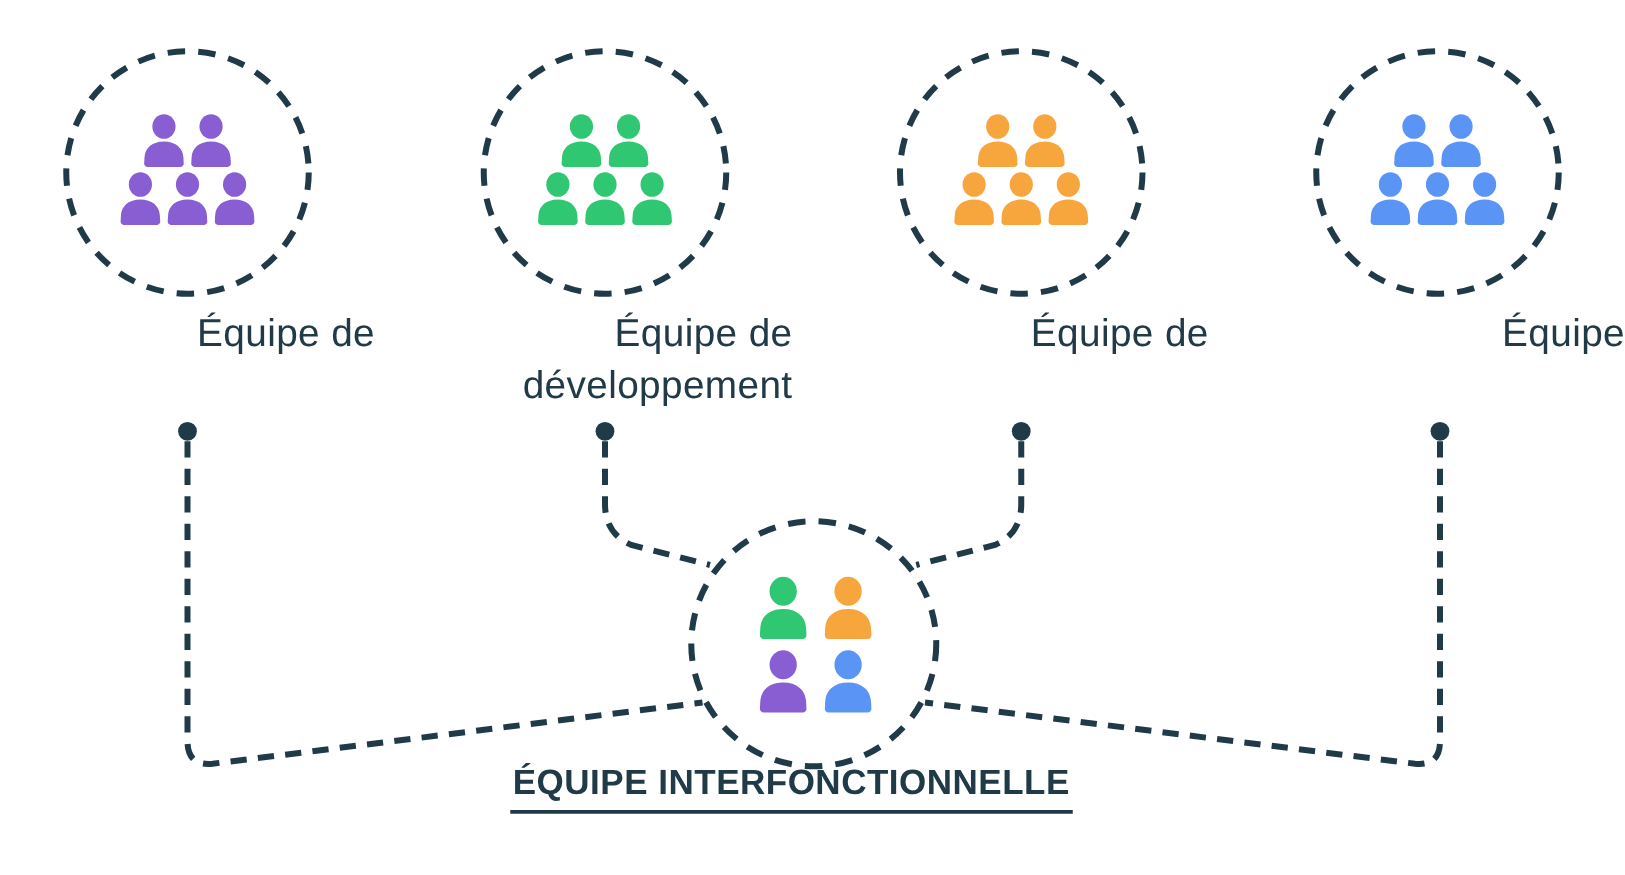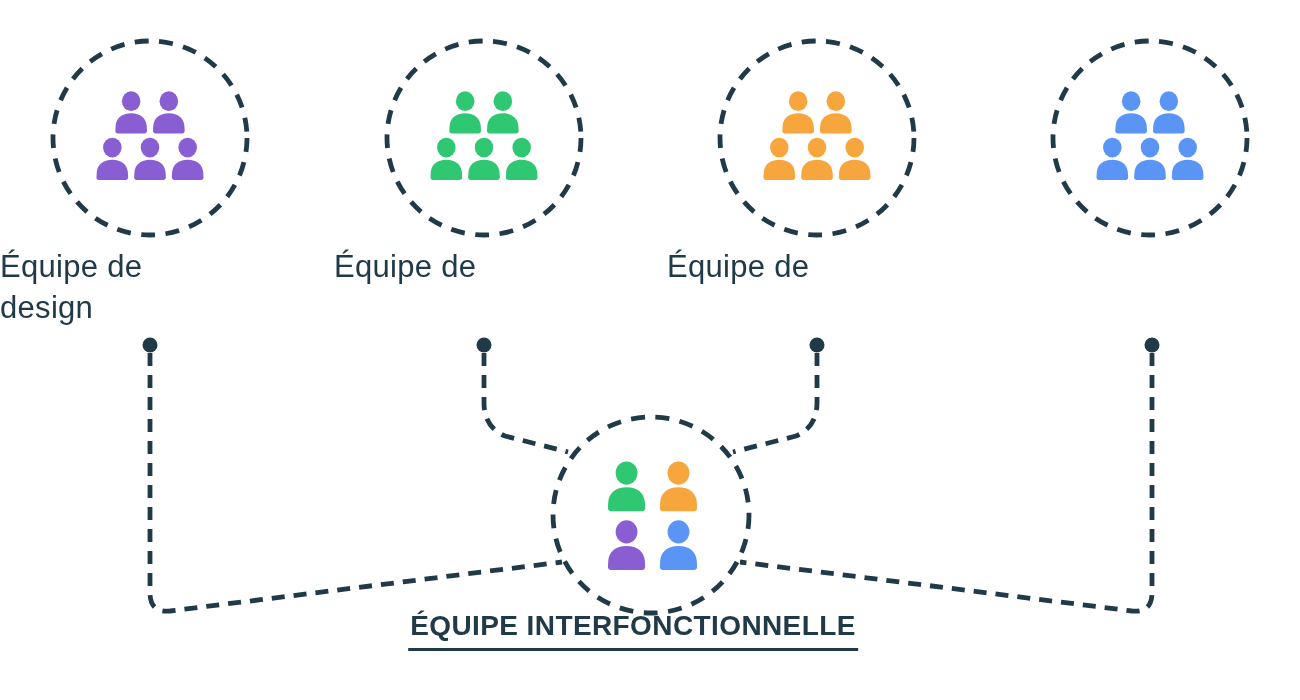--- a/index.html
+++ b/index.html
@@ -13,21 +13,21 @@
   .canvas { position: absolute; inset: 0; width: 1300px; height: 700px; }
   svg.strokes { position: absolute; left: 0; top: 0; }
   svg.strokes .ring   { fill: none; stroke: var(--line); stroke-width: 4.8; stroke-dasharray: 14 10.5; }
   svg.strokes .conn   { fill: none; stroke: var(--line); stroke-width: 4.8; stroke-dasharray: 13 9; }
   svg.strokes .dot    { fill: var(--line); stroke: none; }
 
   .team { position: absolute; top: 0; width: 300px; height: 380px; }
   .team .icon-wrap { position: absolute; top: 91px; left: 50%; transform: translateX(-50%); width: 114px; height: 89px; }
   .team-label {
     position: absolute; top: 246px; left: 0; right: 0;
-    text-align: left; color: var(--line);
+    text-align: right; color: var(--line);
     font-size: 31px; font-weight: 500; line-height: 41px; letter-spacing: 0.3px;
   }
   .center-icon { position: absolute; left: 603px; top: 461px; width: 97px; height: 110px; }
   .main-title {
     position: absolute; top: 611px; left: 633px; transform: translateX(-50%);
     color: var(--line); font-size: 28px; font-weight: 700; letter-spacing: 0.4px;
     line-height: 1.1; white-space: nowrap;
     border-bottom: 3px solid var(--line); padding: 0 2px 6px 2px;
   }
 </style>
@@ -72,21 +72,20 @@
             <ellipse cx="19" cy="10.5" rx="9.6" ry="10.2" fill="#8A5ED3"></ellipse>
             <path fill="#8A5ED3" d="M19 23 C28.6 23 34.6 28.3 35.1 36 L35.4 41.2 C35.5 42.7 34.3 44 32.8 44 L5.2 44 C3.7 44 2.5 42.7 2.6 41.2 L2.9 36 C3.4 28.3 9.4 23 19 23 Z"></path>
           </g>
           <g transform="translate(79,48)">
             <ellipse cx="19" cy="10.5" rx="9.6" ry="10.2" fill="#8A5ED3"></ellipse>
             <path fill="#8A5ED3" d="M19 23 C28.6 23 34.6 28.3 35.1 36 L35.4 41.2 C35.5 42.7 34.3 44 32.8 44 L5.2 44 C3.7 44 2.5 42.7 2.6 41.2 L2.9 36 C3.4 28.3 9.4 23 19 23 Z"></path>
           </g>
         </svg></div>
     <div class="team-label">
       <div>Équipe de</div>
-      <div>design</div>
     </div>
   </div>
 
   <div class="team" style="left:334px">
     <div class="icon-wrap"><svg width="114" height="89" viewBox="0 0 118 92">
           <g transform="translate(20.5,0)">
             <ellipse cx="19" cy="10.5" rx="9.6" ry="10.2" fill="#2FC771"></ellipse>
             <path fill="#2FC771" d="M19 23 C28.6 23 34.6 28.3 35.1 36 L35.4 41.2 C35.5 42.7 34.3 44 32.8 44 L5.2 44 C3.7 44 2.5 42.7 2.6 41.2 L2.9 36 C3.4 28.3 9.4 23 19 23 Z"></path>
           </g>
           <g transform="translate(59.5,0)">
@@ -101,20 +100,21 @@
             <ellipse cx="19" cy="10.5" rx="9.6" ry="10.2" fill="#2FC771"></ellipse>
             <path fill="#2FC771" d="M19 23 C28.6 23 34.6 28.3 35.1 36 L35.4 41.2 C35.5 42.7 34.3 44 32.8 44 L5.2 44 C3.7 44 2.5 42.7 2.6 41.2 L2.9 36 C3.4 28.3 9.4 23 19 23 Z"></path>
           </g>
           <g transform="translate(79,48)">
             <ellipse cx="19" cy="10.5" rx="9.6" ry="10.2" fill="#2FC771"></ellipse>
             <path fill="#2FC771" d="M19 23 C28.6 23 34.6 28.3 35.1 36 L35.4 41.2 C35.5 42.7 34.3 44 32.8 44 L5.2 44 C3.7 44 2.5 42.7 2.6 41.2 L2.9 36 C3.4 28.3 9.4 23 19 23 Z"></path>
           </g>
         </svg></div>
     <div class="team-label">
       <div>Équipe de</div>
+      <div>développement</div>
     </div>
   </div>
 
   <div class="team" style="left:667px">
     <div class="icon-wrap"><svg width="114" height="89" viewBox="0 0 118 92">
           <g transform="translate(20.5,0)">
             <ellipse cx="19" cy="10.5" rx="9.6" ry="10.2" fill="#F7A63E"></ellipse>
             <path fill="#F7A63E" d="M19 23 C28.6 23 34.6 28.3 35.1 36 L35.4 41.2 C35.5 42.7 34.3 44 32.8 44 L5.2 44 C3.7 44 2.5 42.7 2.6 41.2 L2.9 36 C3.4 28.3 9.4 23 19 23 Z"></path>
           </g>
           <g transform="translate(59.5,0)">
@@ -156,20 +156,21 @@
           <g transform="translate(40,48)">
             <ellipse cx="19" cy="10.5" rx="9.6" ry="10.2" fill="#5A95F5"></ellipse>
             <path fill="#5A95F5" d="M19 23 C28.6 23 34.6 28.3 35.1 36 L35.4 41.2 C35.5 42.7 34.3 44 32.8 44 L5.2 44 C3.7 44 2.5 42.7 2.6 41.2 L2.9 36 C3.4 28.3 9.4 23 19 23 Z"></path>
           </g>
           <g transform="translate(79,48)">
             <ellipse cx="19" cy="10.5" rx="9.6" ry="10.2" fill="#5A95F5"></ellipse>
             <path fill="#5A95F5" d="M19 23 C28.6 23 34.6 28.3 35.1 36 L35.4 41.2 C35.5 42.7 34.3 44 32.8 44 L5.2 44 C3.7 44 2.5 42.7 2.6 41.2 L2.9 36 C3.4 28.3 9.4 23 19 23 Z"></path>
           </g>
         </svg></div>
     <div class="team-label">
+      <div>Équipe</div>
     </div>
   </div>
 
   <div class="center-icon"><svg width="97" height="110" viewBox="0 0 99 112">
         <g transform="translate(2,0) scale(1.16)">
           <ellipse cx="19" cy="10.5" rx="9.6" ry="10.2" fill="#2FC771"></ellipse>
           <path fill="#2FC771" d="M19 23 C28.6 23 34.6 28.3 35.1 36 L35.4 41.2 C35.5 42.7 34.3 44 32.8 44 L5.2 44 C3.7 44 2.5 42.7 2.6 41.2 L2.9 36 C3.4 28.3 9.4 23 19 23 Z"></path>
         </g>
         <g transform="translate(55,0) scale(1.16)">
           <ellipse cx="19" cy="10.5" rx="9.6" ry="10.2" fill="#F7A63E"></ellipse>

